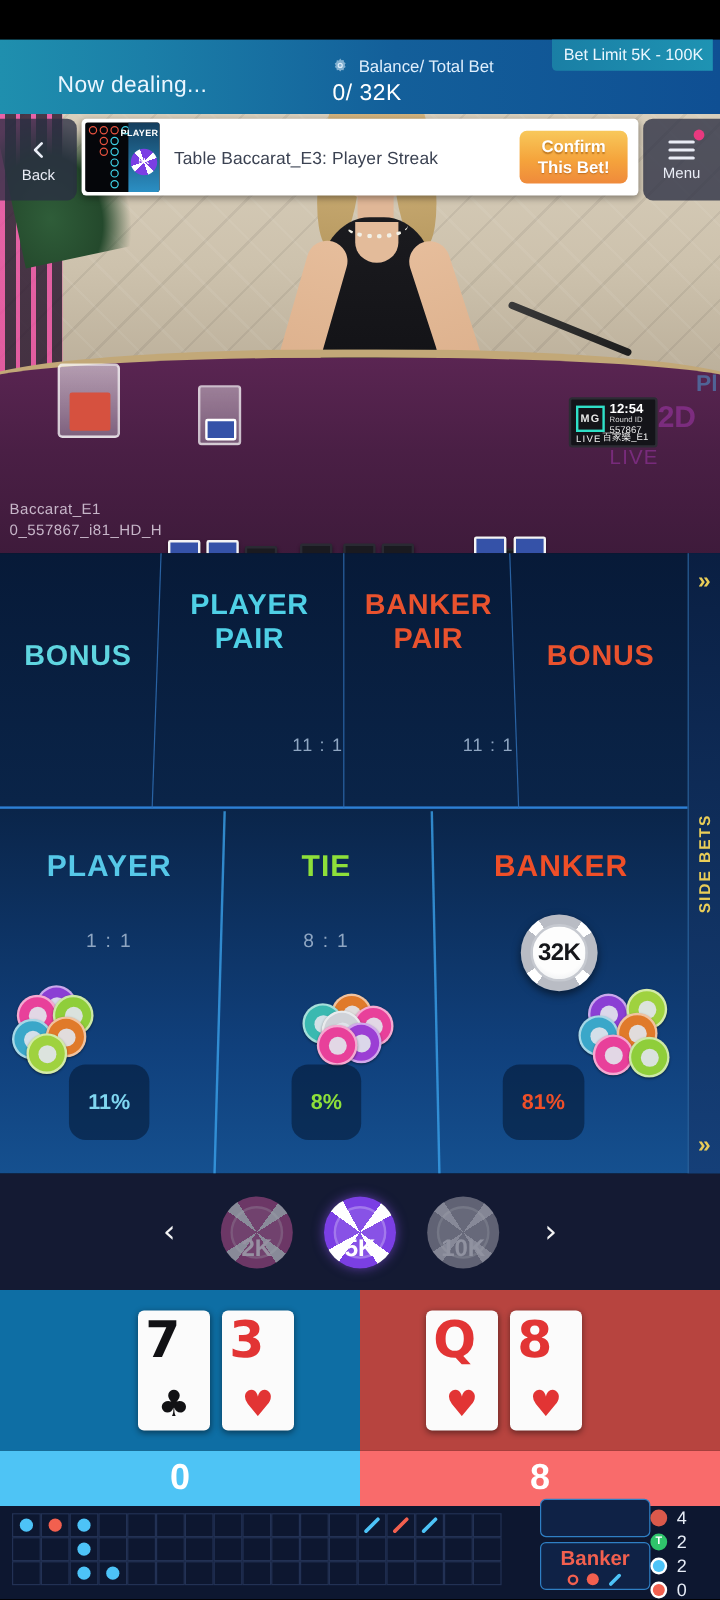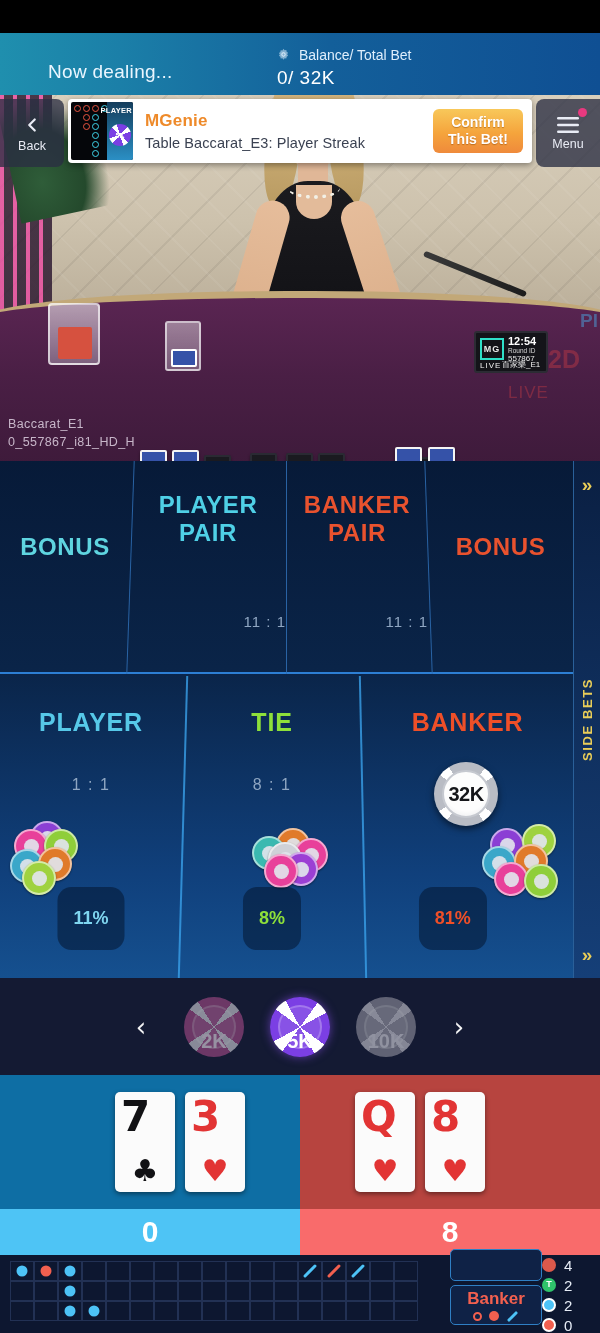--- a/index.html
+++ b/index.html
@@ -143,22 +143,22 @@
   .v-mon-time { position: absolute; left: 32px; top: 2px; font-size: 11px; font-weight: bold; }
   .v-mon-rid { position: absolute; left: 32px; top: 14px; font-size: 6.5px; color: #d8d8d8; }
   .v-mon-num { position: absolute; left: 32px; top: 21px; font-size: 8px; color: #e8e8e8; }
   .v-mon-cn { position: absolute; left: 26px; bottom: 1px; font-size: 8px; color: #f0f0f0; }
   .v-mic {
     position: absolute; left: 420px; top: 176px; width: 110px; height: 6px;
     background: linear-gradient(90deg,#3a3a3a,#1d1d1d);
     border-radius: 3px; transform: rotate(22deg);
   }
   .v-livewm {
-    position: absolute; right: 18px; top: 248px; width: 76px; height: 60px;
-    opacity: .32; color: #ef4444; margin-left: 33px;
+    position: absolute; right: 18px; top: 237px; width: 76px; height: 60px;
+    opacity: .32; color: #d946ef; margin-left: 33px;
   }
   .v-livewm .lbl { position: absolute; left: 2px; bottom: 0; font-size: 17px; letter-spacing: 1px; }
   .v-livewm .two { position: absolute; right: 2px; top: 2px; font-size: 25px; font-weight: bold; }
   .v-streamid {
     position: absolute; left: 8px; top: 320px; color: #c7b6c9;
     font-size: 12.5px; line-height: 18px; letter-spacing: .4px;
   }
 
   
   .sidebtn {
@@ -441,20 +441,21 @@
     <div class="bal-wrap">
       <div class="bal-label">
         <svg class="bal-gear" viewBox="0 0 24 24" fill="#dfeefc">
           <path d="M12 8a4 4 0 104 4 4 4 0 00-4-4zm0 6.2A2.2 2.2 0 1114.2 12 2.2 2.2 0 0112 14.2z"></path>
           <path d="M12 1.5l2 2.6 3.2-.6.6 3.2 2.6 2-1.6 2.8 1.6 2.8-2.6 2-.6 3.2-3.2-.6-2 2.6-2-2.6-3.2.6-.6-3.2-2.6-2L5.2 12 3.6 9.2l2.6-2 .6-3.2L10 4.6z" opacity=".55"></path>
         </svg>
         <span>Balance/ Total Bet</span>
       </div>
       <div class="bal-val">0/ 32K</div>
     </div>
+    <div class="betlimit">Bet Limit 5K - 100K</div>
   </div>
 
   <div class="video">
     <div class="v-wall"></div>
     <div class="v-neon"></div>
     <div class="v-plant"></div>
 
     <div class="v-dealer">
       <div class="v-hair-l"></div>
         <div class="v-hair-r"></div>
@@ -539,21 +540,20 @@
         <span class="bt-o" style="left:18px; top:18px;"></span>
         <span class="bt-o" style="left:18px; top:27px;"></span>
         <span class="bt-o" style="left:18px; top:36px;"></span>
         <span class="bt-o" style="left:18px; top:45px;"></span>
       </div>
       <div class="bt-right"></div>
       <div class="bt-player">PLAYER</div>
       <div class="bt-chip">5K</div>
     </div>
     <div class="banner-text">
-      <div class="banner-title">MGenie</div>
       <div class="banner-sub">Table Baccarat_E3: Player Streak</div>
     </div>
     <div class="banner-cta">
       <span>Confirm</span>
       <span>This Bet!</span>
     </div>
   </div>
 
   <div class="board">
 

